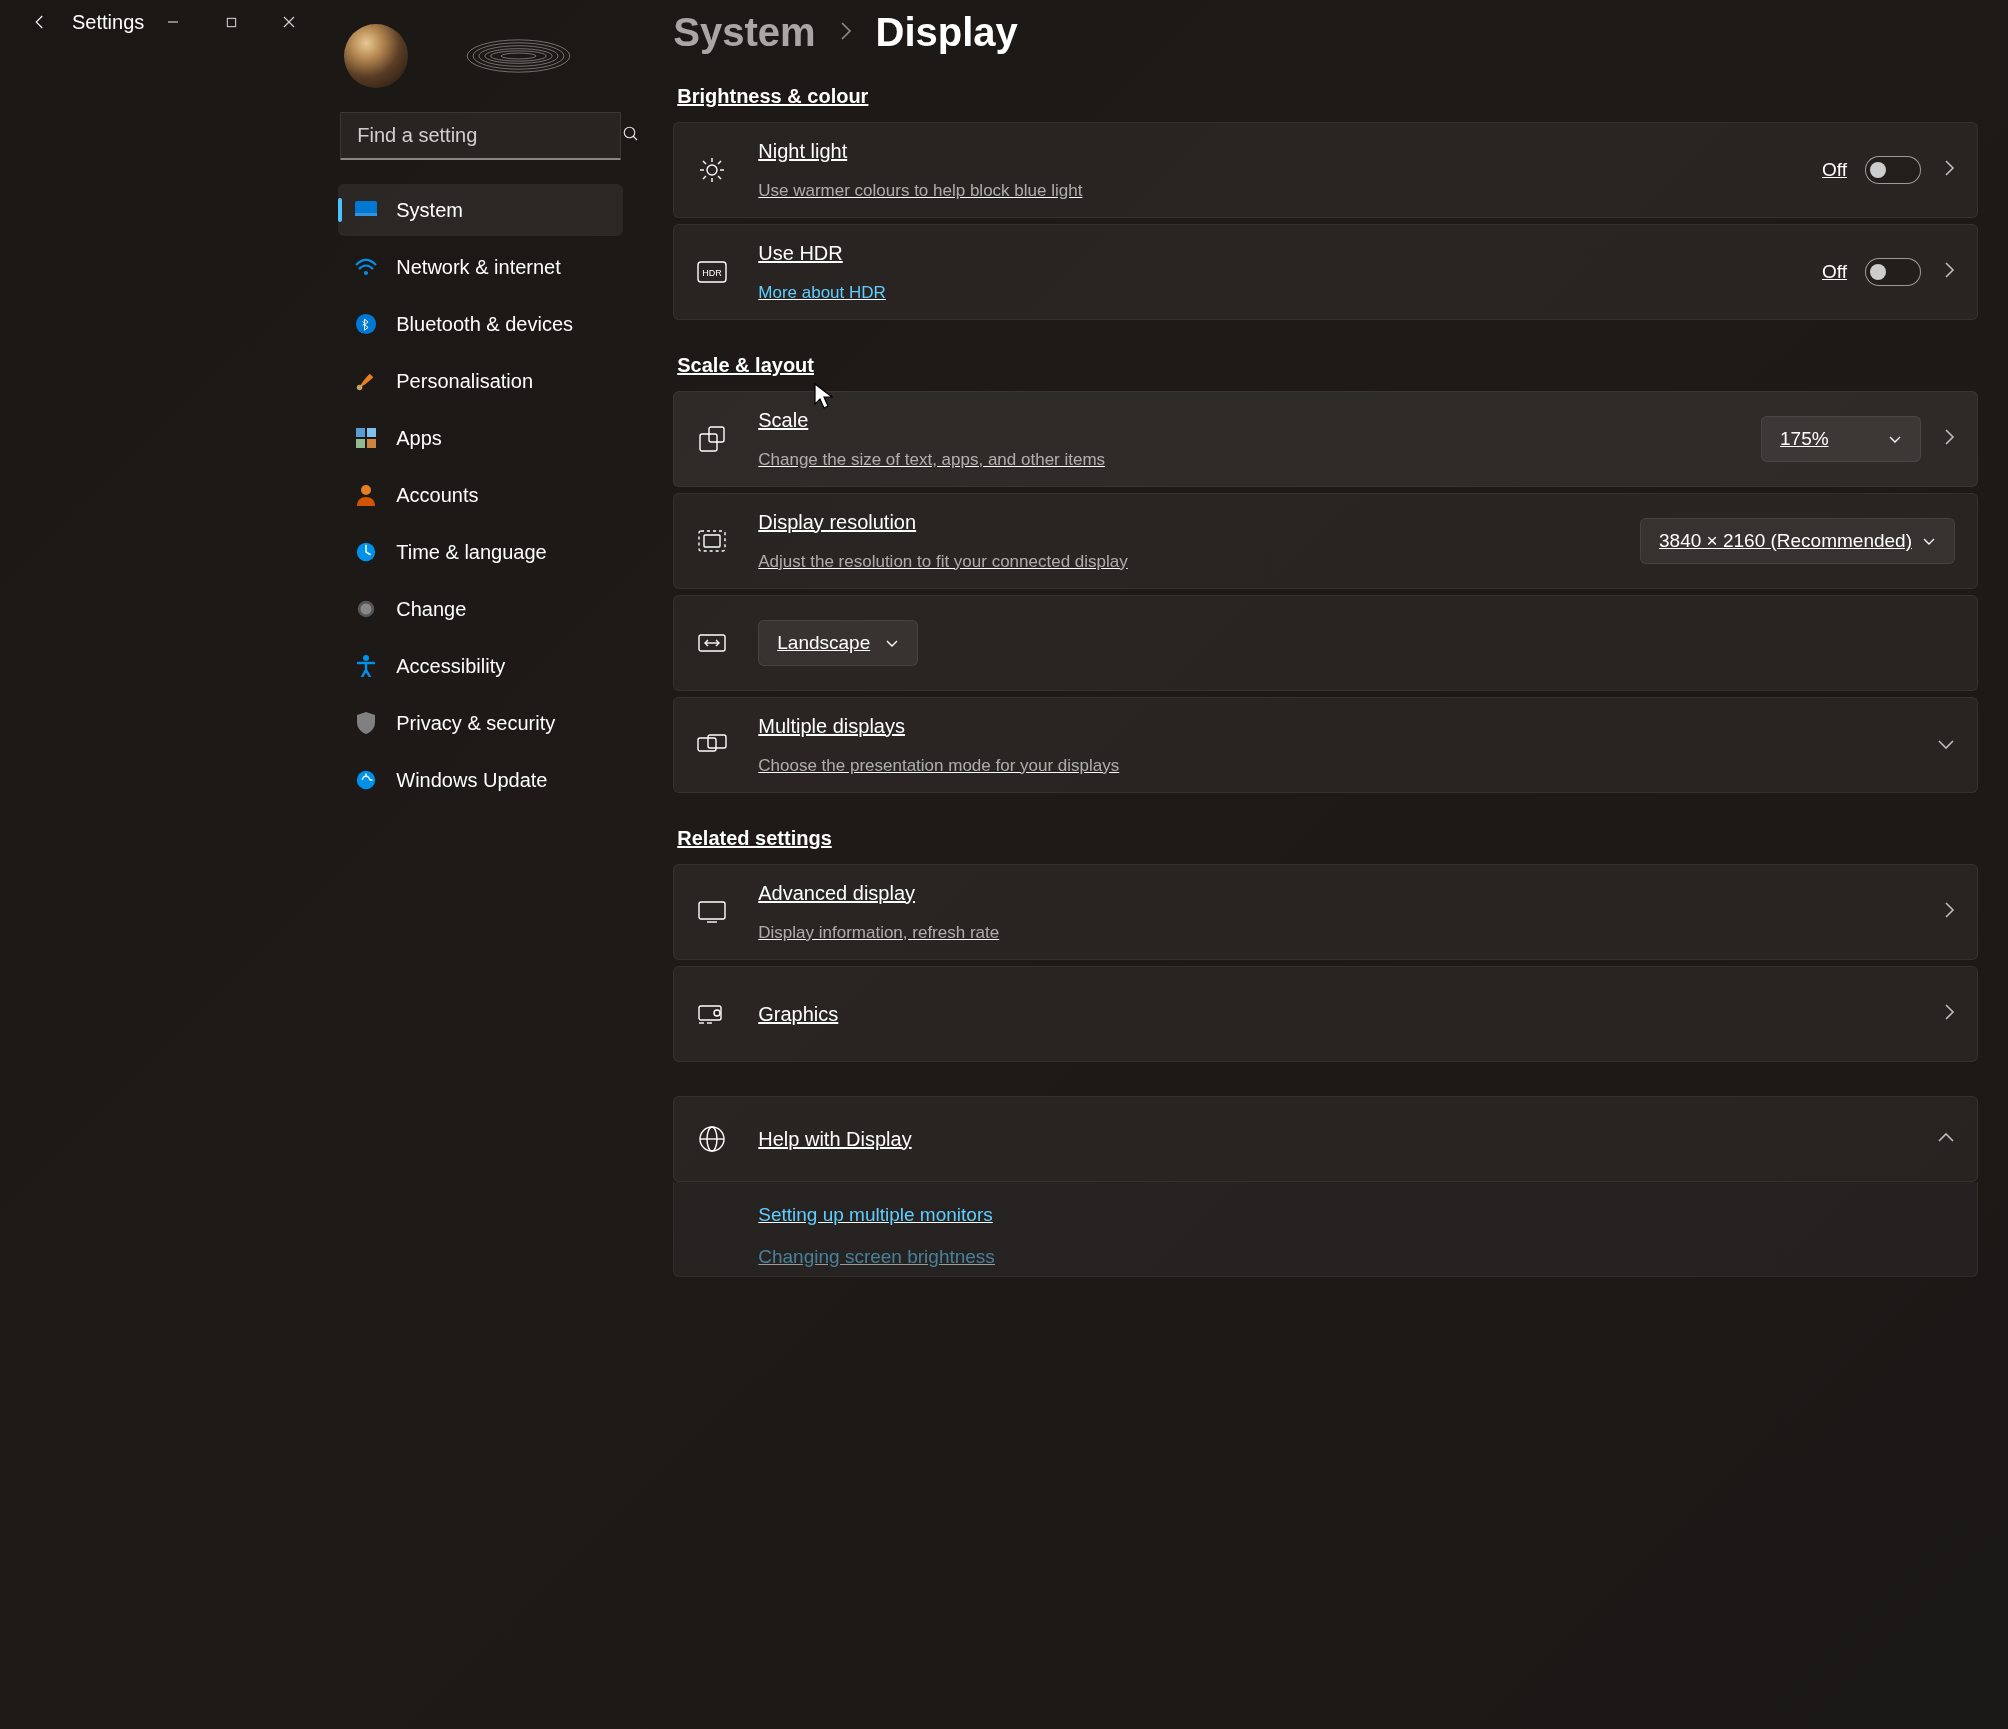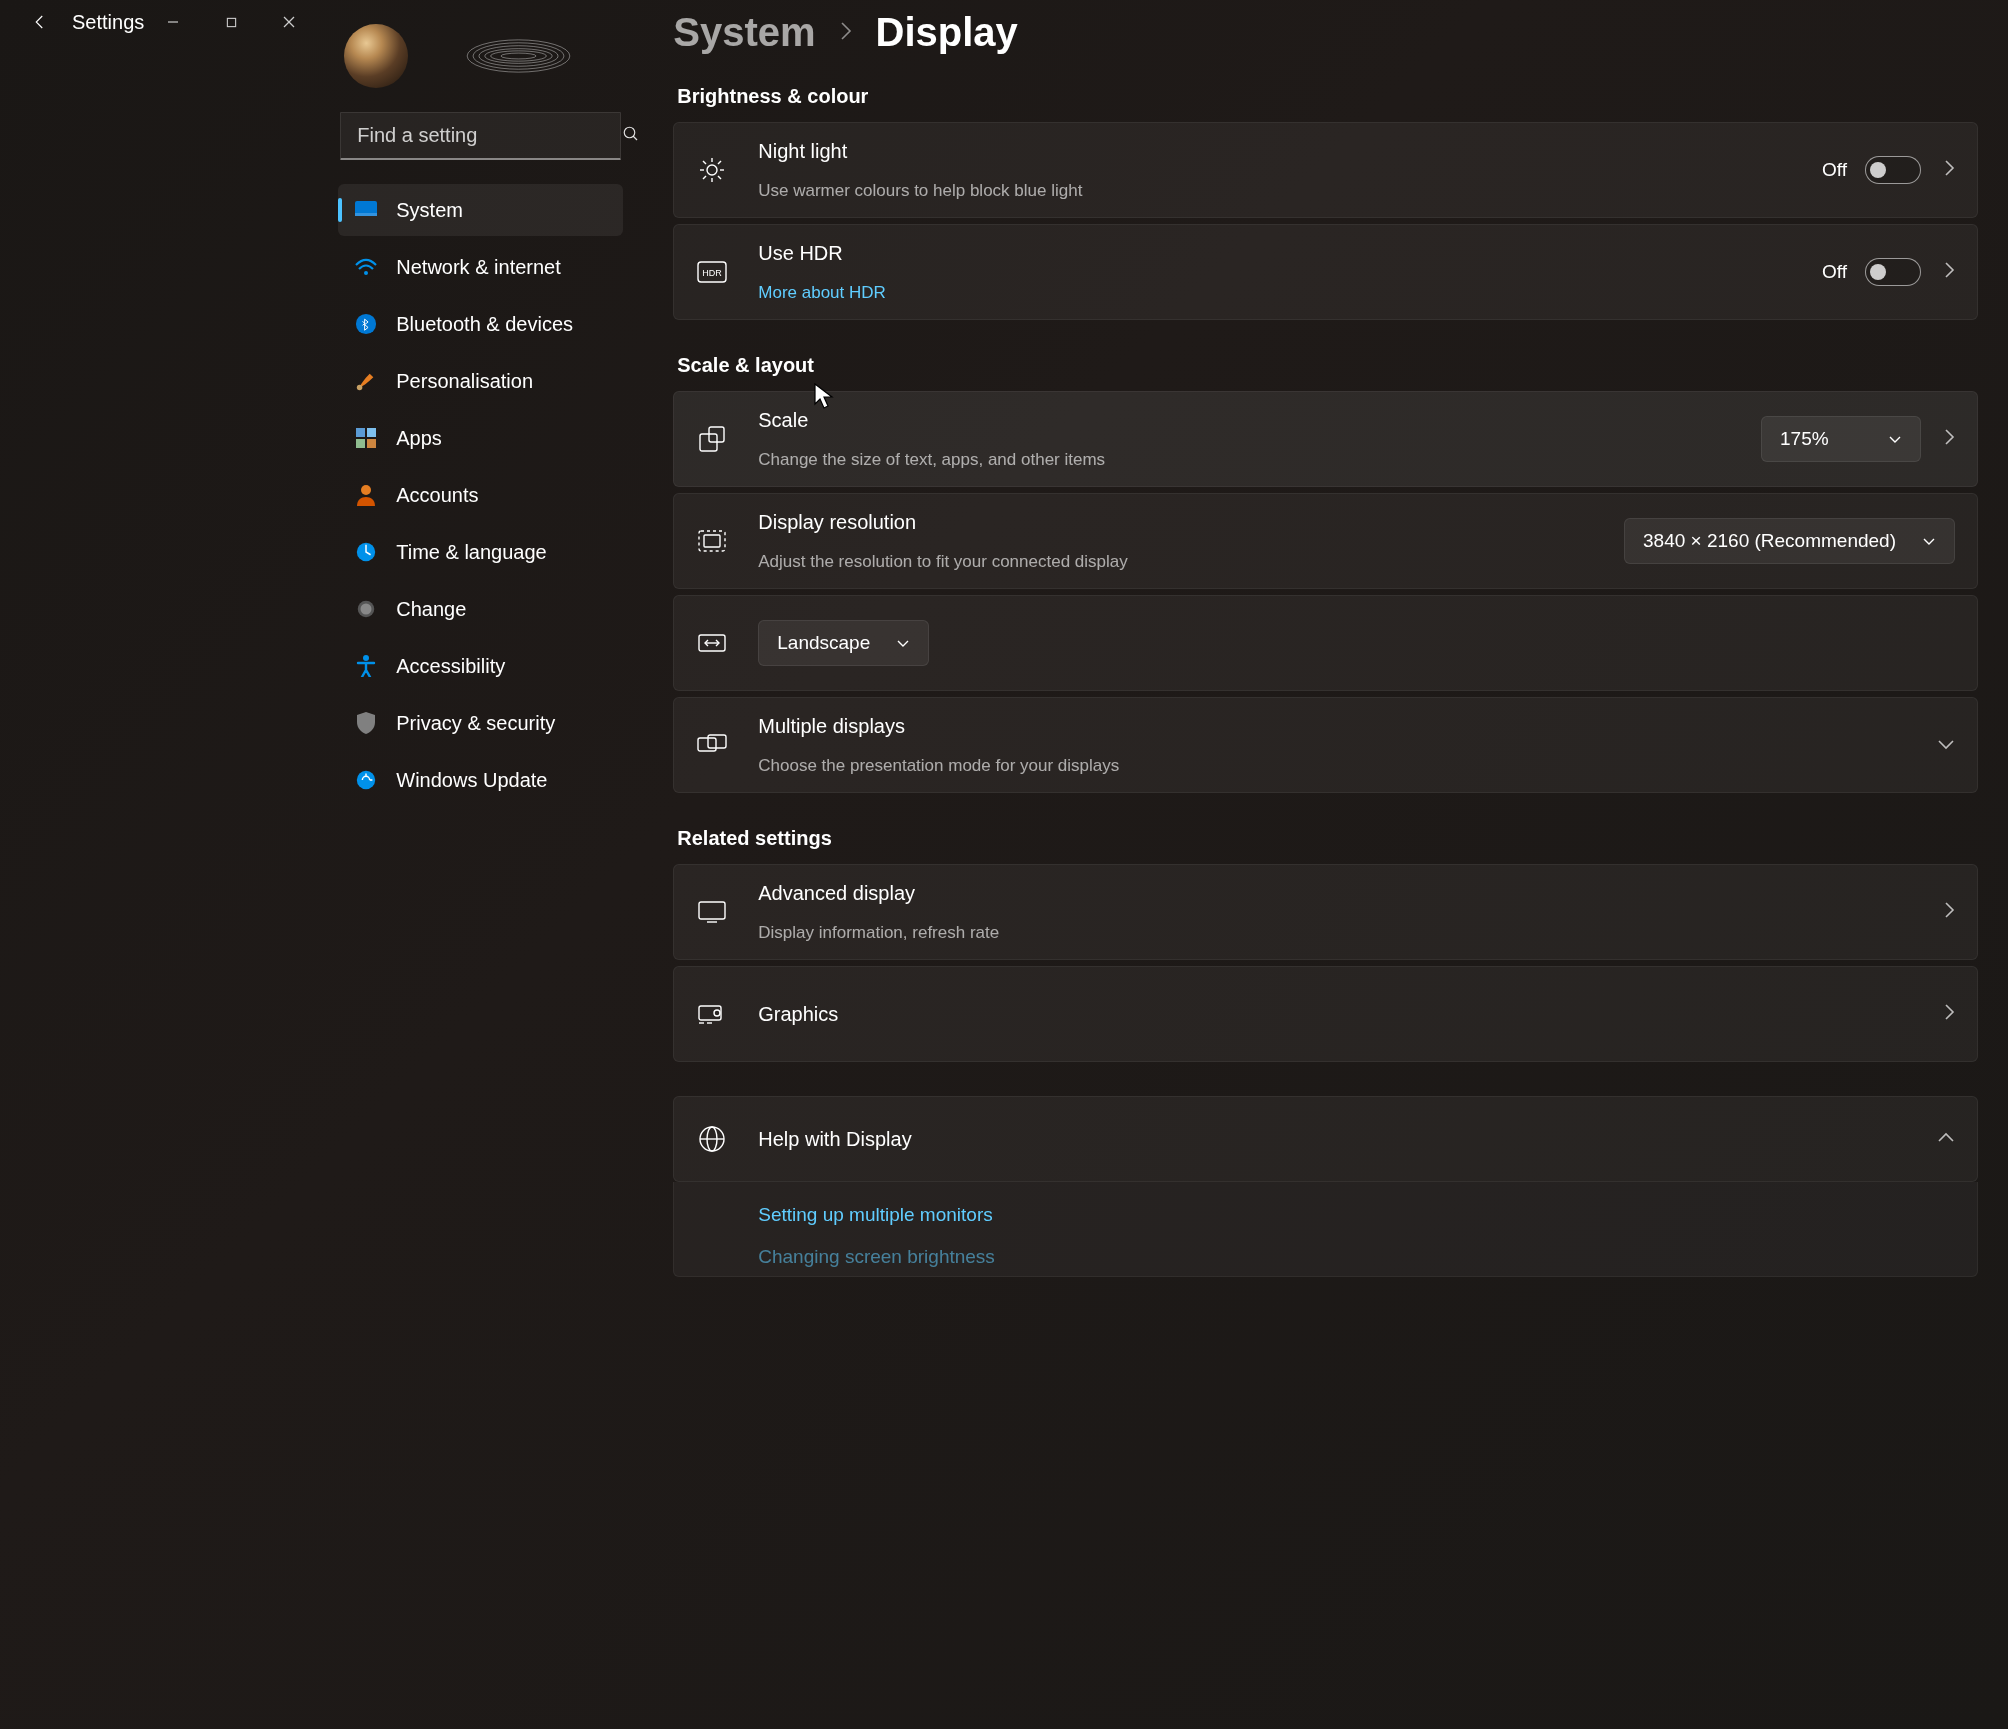--- a/index.html
+++ b/index.html
@@ -25,33 +25,33 @@
 .nav-item.active { background: rgba(255,255,255,0.065); }
 .nav-item.active::before { content: ""; position: absolute; left: 0; top: 14px; bottom: 14px; width: 4px; border-radius: 3px; background: #4cc2ff; }
 .nav-ic { width: 24px; height: 24px; display: flex; align-items: center; justify-content: center; flex-shrink: 0; }
 .nav-label { font-size: 20px; color: #fff; font-weight: 400; }
 .main { flex: 1; padding: 10px 30px 0 30px; overflow-y: auto; }
 .breadcrumb { display: flex; align-items: center; gap: 22px; margin-bottom: 30px; }
 .bc-parent { font-size: 40px; font-weight: 600; color: rgba(255,255,255,0.62); cursor: pointer; }
 .bc-sep { color: rgba(255,255,255,0.5); }
 .bc-current { font-size: 40px; font-weight: 600; color: #fff; }
 .section-h { font-size: 20px; font-weight: 600; color: #fff; margin: 0 4px 14px 4px; }
-.section { margin-bottom: 34px; }
+.section { margin-bottom: 34px; text-decoration: underline; }
 .card { background: rgba(255,255,255,0.052); border: 1px solid rgba(255,255,255,0.055); border-radius: 6px; display: flex; align-items: center; padding: 0 22px; min-height: 96px; margin-bottom: 6px; cursor: pointer; }
 .card-ic { width: 32px; display: flex; justify-content: center; margin-right: 30px; color: #fff; flex-shrink: 0; }
 .card-text { flex: 1; display: flex; flex-direction: column; gap: 18px; }
 .card-title { font-size: 20px; font-weight: 400; color: #fff; }
 .card-sub { font-size: 17px; color: rgba(255,255,255,0.62); }
 .card-link { font-size: 17px; color: #60cdff; }
 .toggle-group { display: flex; align-items: center; gap: 18px; }
 .toggle-label { font-size: 19px; color: #fff; }
 .toggle { width: 56px; height: 28px; border-radius: 14px; border: 1.5px solid rgba(255,255,255,0.55); background: rgba(0,0,0,0.15); position: relative; cursor: pointer; }
 .toggle::after { content: ""; position: absolute; left: 4px; top: 50%; transform: translateY(-50%); width: 16px; height: 16px; border-radius: 50%; background: rgba(255,255,255,0.78); }
 .chev { margin-left: 22px; color: rgba(255,255,255,0.7); flex-shrink: 0; }
-.dropdown { display: flex; align-items: center; justify-content: space-between; background: rgba(255,255,255,0.065); border: 1px solid rgba(255,255,255,0.08); border-radius: 6px; padding: 0 18px; height: 46px; font-size: 19px; cursor: pointer; gap: 26px; }
+.dropdown { display: flex; align-items: center; justify-content: space-between; background: rgba(255,255,255,0.065); border: 1px solid rgba(255,255,255,0.08); border-radius: 6px; padding: 0 18px; height: 46px; font-size: 19px; cursor: pointer; gap: 10px; }
 .cursor-ptr { position: absolute; left: 814px; top: 383px; pointer-events: none; z-index: 1000; }
 
 .main::-webkit-scrollbar { width: 4px; }
 .main::-webkit-scrollbar-thumb { background: rgba(255,255,255,0.15); }
 </style>
 </head>
 <body>
 
 <div class="window">
 

